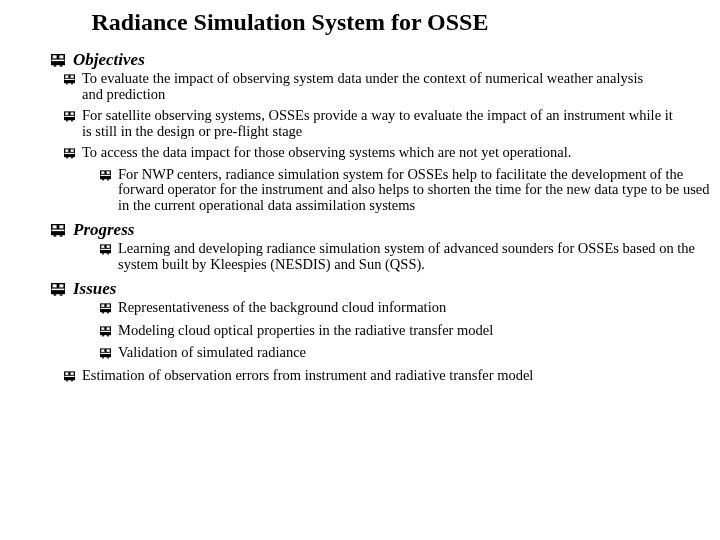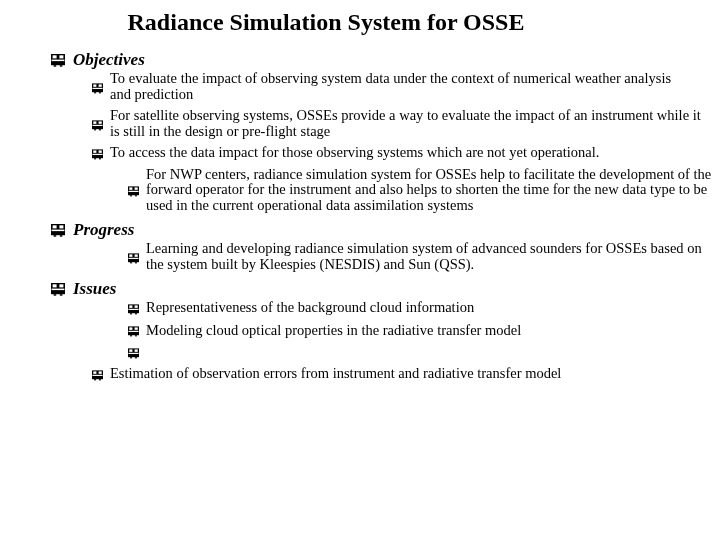--- a/index.html
+++ b/index.html
@@ -25,42 +25,40 @@
     top: 8px;
     left: 0;
     width: 580px;
     text-align: center;
     font-size: 24px;
     font-weight: bold;
     font-family: "Liberation Serif", "DejaVu Serif", serif;
     letter-spacing: 0px;
     line-height: 28px;
     white-space: nowrap;
-    padding-left: 36px;
   }
   .body-area {
     position: absolute;
     top: 50px;
     left: 0;
     width: 720px;
   }
 
   
   .row {
     display: flex;
     align-items: flex-start;
   }
   .row.level1 {
     padding-left: 51px;
     margin-bottom: 1px;
     font-style: italic;
   }
   .row.level2 {
-    padding-left: 92px;
-    align-items: center;
+    padding-left: 64px;
   }
   .row.level2.spaced {
     margin-bottom: 6px;
   }
   .row.level2.gap {
     margin-bottom: 7px;
     margin-left: 36px;
   }
 
   .bullet {
@@ -250,20 +248,21 @@
       <span class="bullet b2">
         <svg viewBox="0 0 14 13" xmlns="http://www.w3.org/2000/svg">
           <rect x="0" y="0" width="14" height="11.2" fill="#000"></rect>
           <rect x="1.6" y="1.3" width="4" height="3.1" fill="#fff"></rect>
           <rect x="8.4" y="1.3" width="4" height="3.1" fill="#fff"></rect>
           <rect x="0.6" y="5.6" width="12.8" height="1.5" fill="#fff"></rect>
           <rect x="2.6" y="11.2" width="2.6" height="1.5" fill="#000"></rect>
           <rect x="8.8" y="11.2" width="2.6" height="1.5" fill="#000"></rect>
         </svg>
       </span>
+      <span class="body-text">Validation of simulated radiance</span>
     </div>
 
     <div class="row level2">
       <span class="bullet b2">
         <svg viewBox="0 0 14 13" xmlns="http://www.w3.org/2000/svg">
           <rect x="0" y="0" width="14" height="11.2" fill="#000"></rect>
           <rect x="1.6" y="1.3" width="4" height="3.1" fill="#fff"></rect>
           <rect x="8.4" y="1.3" width="4" height="3.1" fill="#fff"></rect>
           <rect x="0.6" y="5.6" width="12.8" height="1.5" fill="#fff"></rect>
           <rect x="2.6" y="11.2" width="2.6" height="1.5" fill="#000"></rect>

